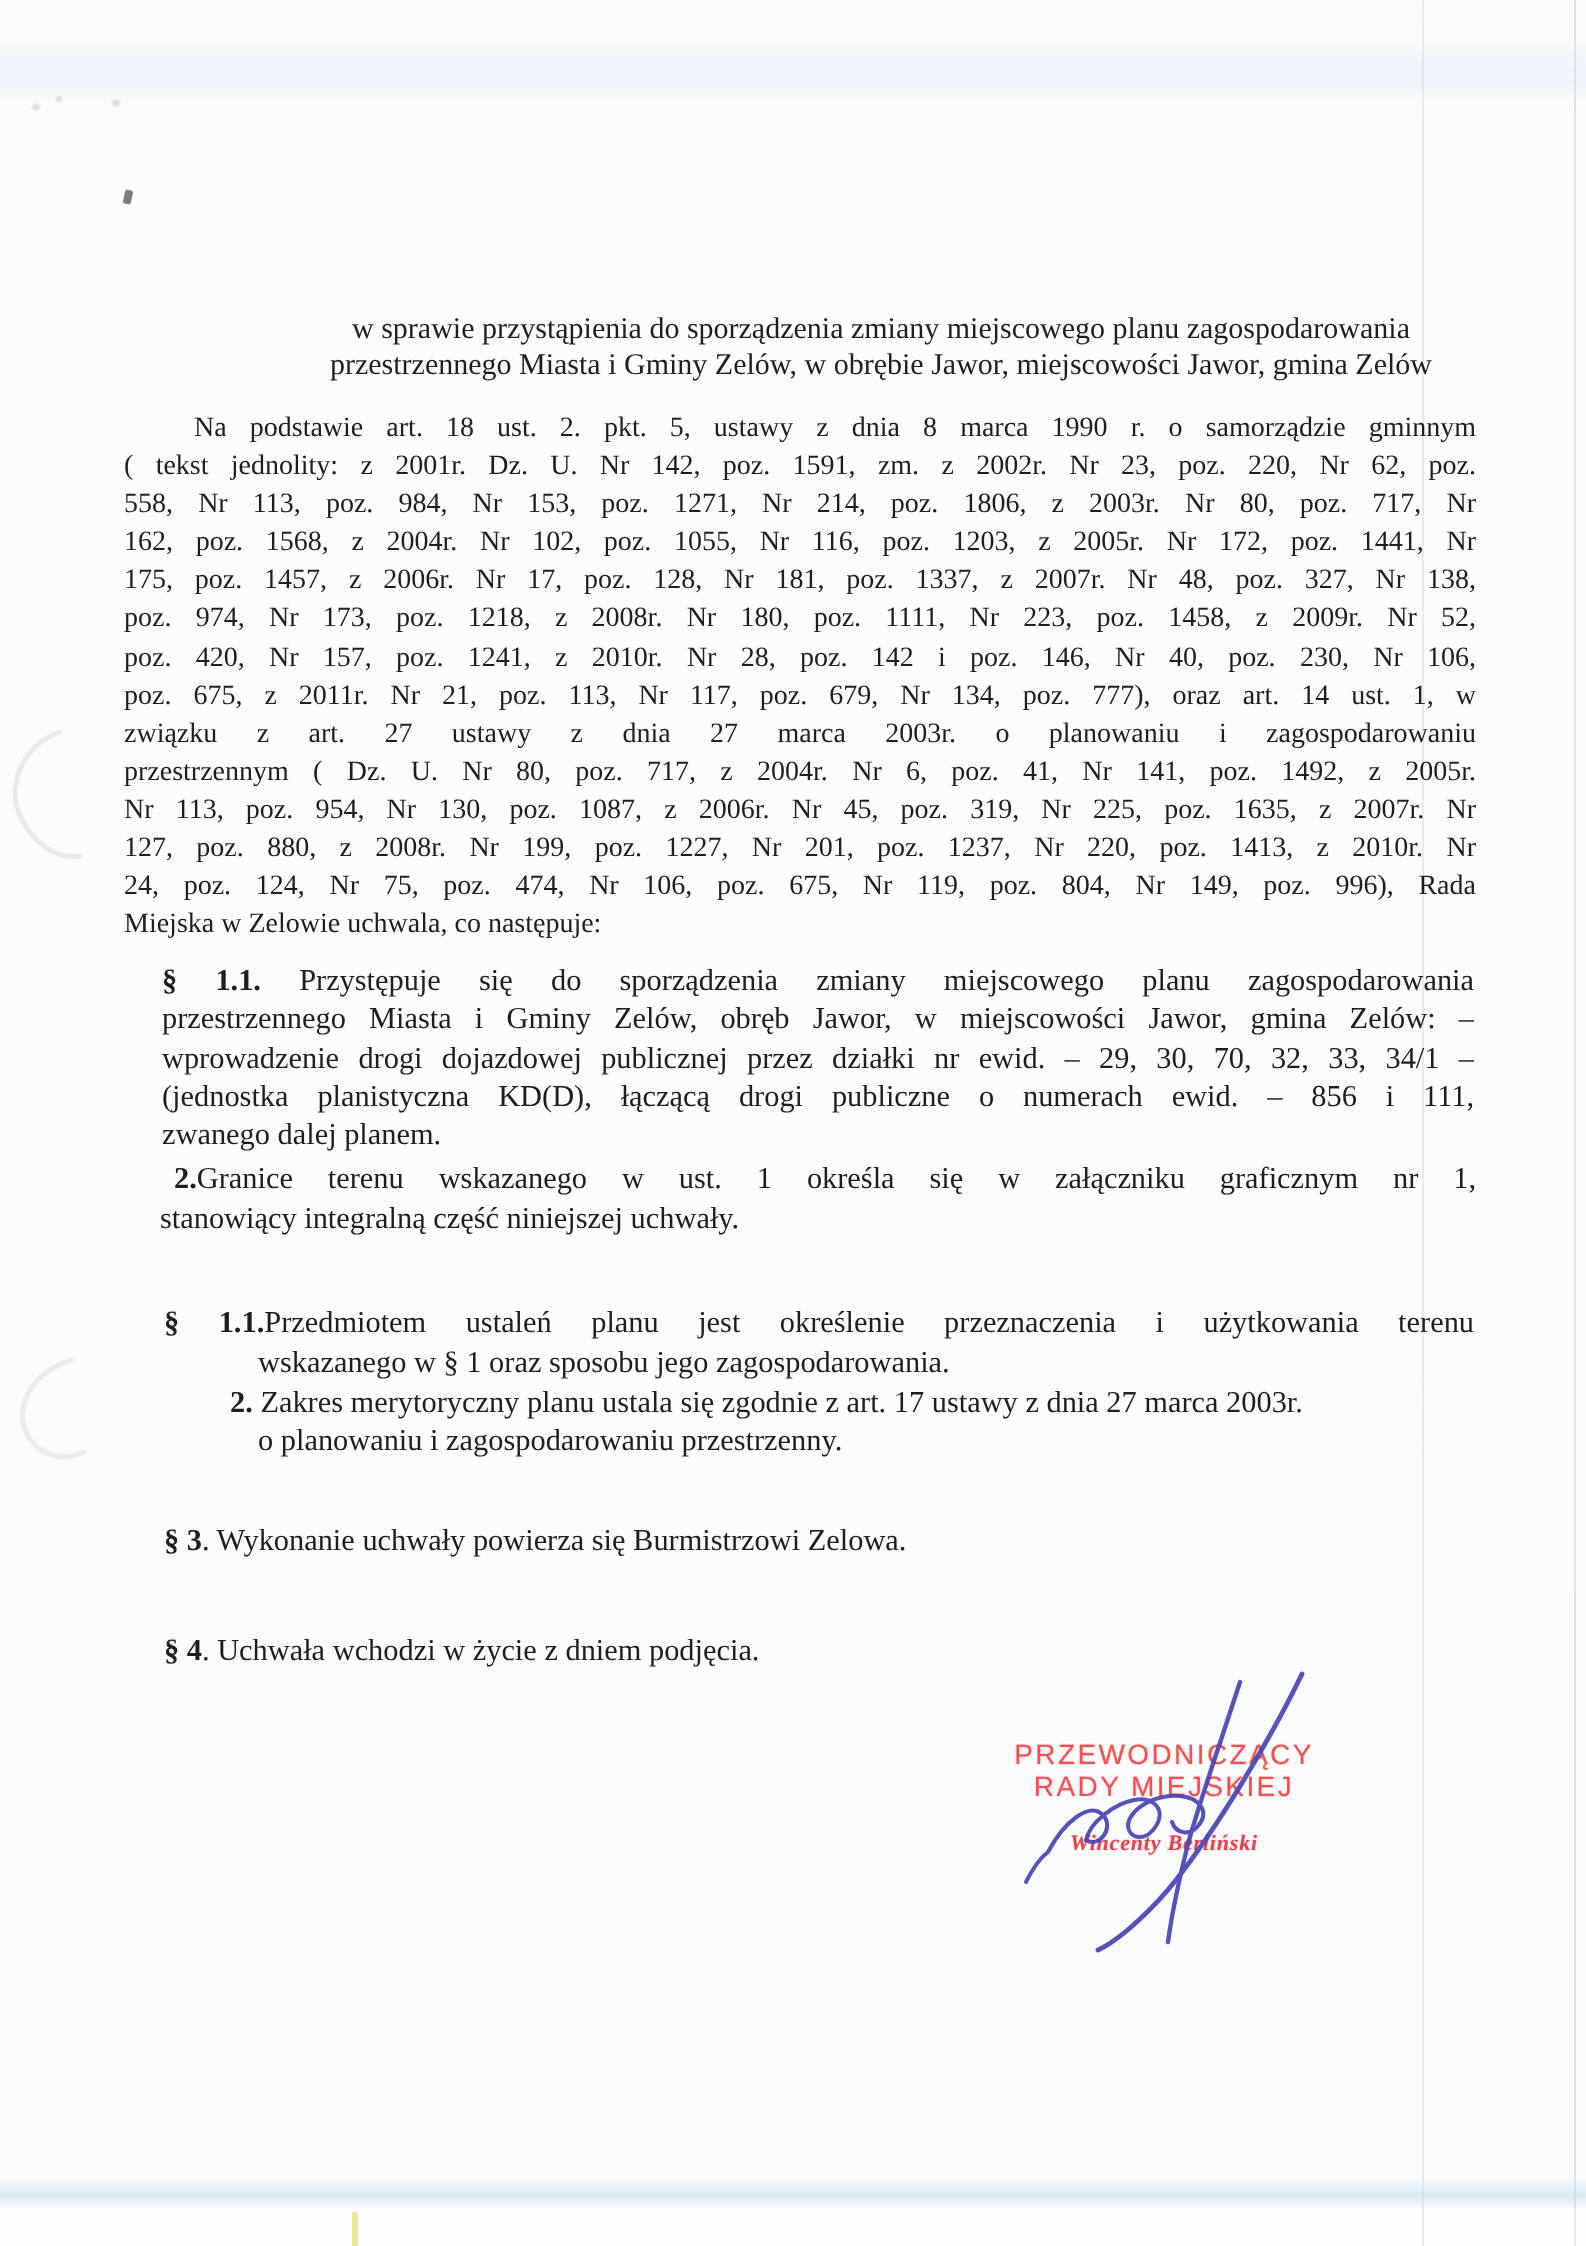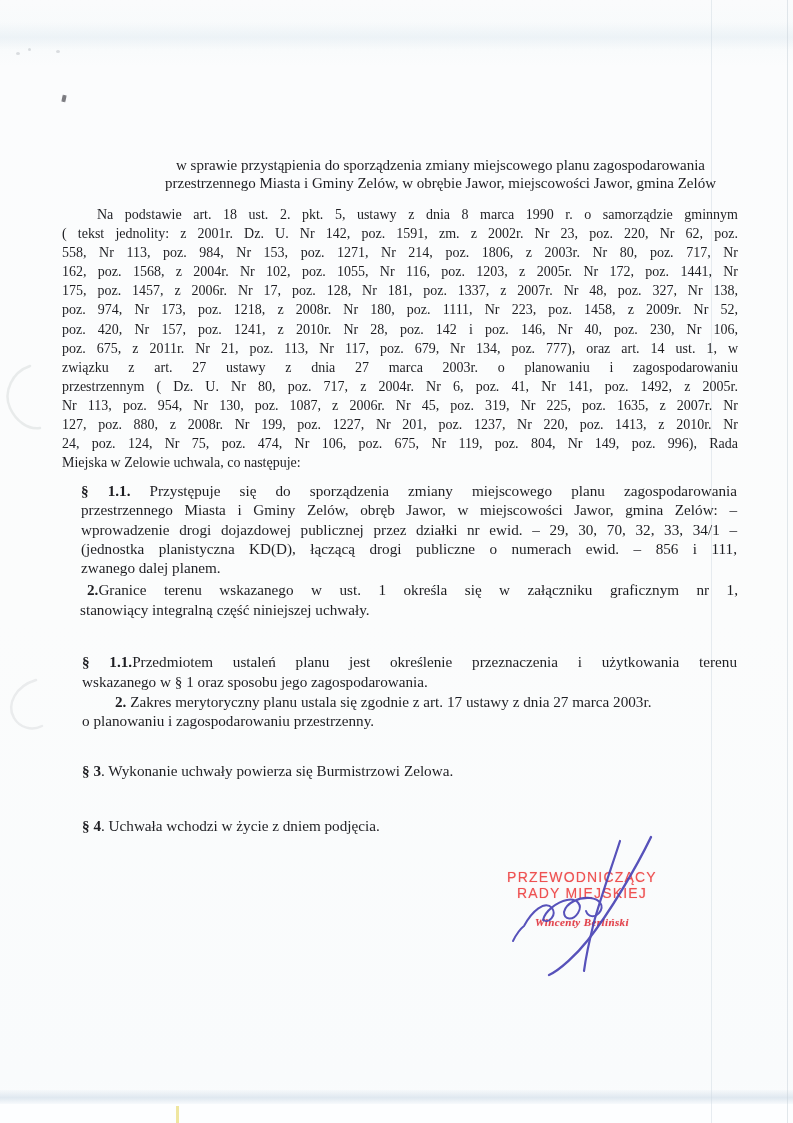--- a/index.html
+++ b/index.html
@@ -26,21 +26,21 @@
 
   .title-block{top:88px;font-size:15.5px;line-height:17px;font-weight:bold;letter-spacing:.2px;}
   .title-block .line{white-space:pre;}
   .subject-block{top:157px;font-size:15px;line-height:17.8px;font-weight:normal;padding-left:44px;}
 
   .jpara .line{text-align:justify;text-align-last:justify;}
   .jpara .line:last-child{text-align-last:left;}
   .line.nj{text-align-last:left;}
   .line.ind-first{text-indent:35px;}
   .line.ind-sm{text-indent:7px;}
-  .line.ind-a{}
+  .line.ind-a{margin-left:47px;}
   .line.ind-b{margin-left:33px;}
 
   .legal-block{top:205px;left:62px;width:676px;font-size:14px;line-height:19.1px;}
   .par1-block{top:481px;left:81px;width:656px;font-size:15.2px;line-height:19.3px;}
   .par1b-block{top:580px;left:80px;width:658px;font-size:15.2px;line-height:19.5px;}
   .par2-block{top:652px;left:82px;width:655px;font-size:15.2px;line-height:19.8px;}
   .par3-block{top:761px;left:82px;width:655px;font-size:15.2px;line-height:19px;text-align:center;}
   .par4-block{top:816px;left:82px;width:655px;font-size:15.2px;line-height:19px;}
 
   .signature-block{top:869px;left:492px;width:180px;text-align:center;}

